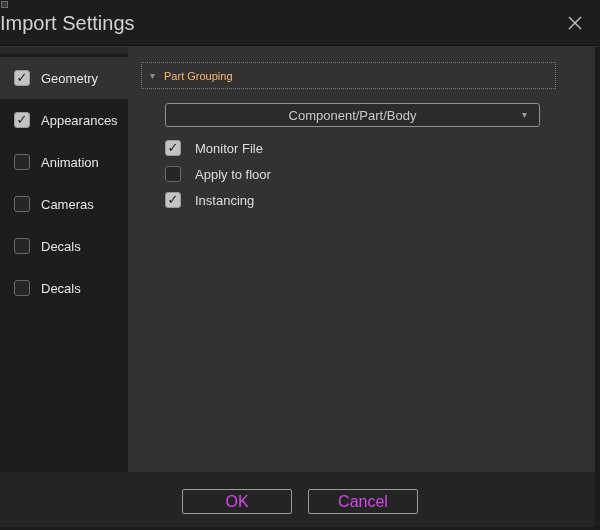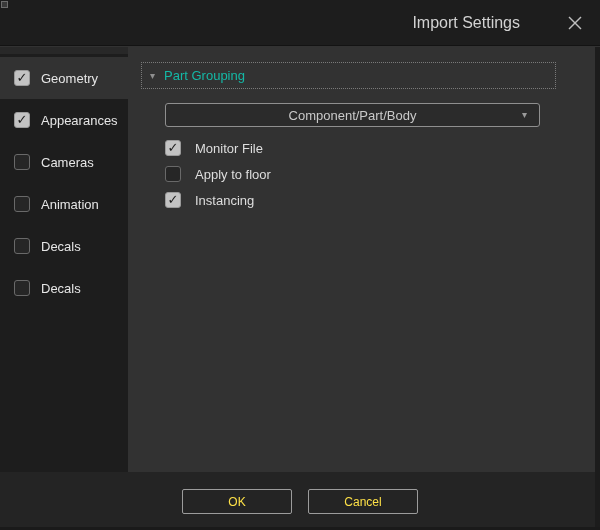--- a/index.html
+++ b/index.html
@@ -15,22 +15,22 @@
   .titlebar {
     position:absolute; left:0; top:0; width:600px; height:46px;
     background:#1d1d1d; border-bottom:1px solid #131313;
   }
   .app-icon {
     position:absolute; left:1px; top:1px; width:7px; height:7px;
     border:1px solid #6d6d6d; background:#3a3a3a;
   }
   .win-title {
     position:absolute; left:0; top:0; width:520px; height:46px;
-    line-height:46px; text-align:right;
-    font-size:16px; color:#d2d2d2;
+    line-height:46px; text-align:left;
+    font-size:20px; color:#d2d2d2;
   }
   .close-btn {
     position:absolute; right:16px; top:14px; width:18px; height:18px;
     display:flex; align-items:center; justify-content:center; cursor:default;
   }
 
   
   .sidebar {
     position:absolute; left:0; top:47px; width:128px; height:425px;
     background:#1d1d1d;
@@ -66,21 +66,21 @@
   .main {
     position:absolute; left:128px; top:47px; width:467px; height:425px;
     background:#323232;
   }
   .group-box {
     position:absolute; left:13px; top:15px; width:415px; height:27px;
     border:1px dotted #7a7a7a;
     display:flex; align-items:center; padding-left:8px; gap:9px;
   }
   .group-caret { color:#8f8f8f; font-size:10px; line-height:1; }
-  .group-title { color:#14b8a6; font-size:13px; }
+  .group-title { color:#fdba74; font-size:11px; }
 
   .dropdown {
     position:absolute; left:37px; top:56px; width:375px; height:24px;
     border:1px solid #8f8f8f; border-radius:3px; background:#2b2b2b;
     display:flex; align-items:center; justify-content:center; cursor:default;text-align:right;
   }
   .dropdown-value { color:#c9c9c9; font-size:13px; }
   .dropdown-caret {
     position:absolute; right:12px; top:50%; transform:translateY(-50%);
     color:#9a9a9a; font-size:10px; line-height:1;
@@ -94,21 +94,21 @@
   .opt.disabled .opt-label { color:#565656; }
 
   
   .footer {
     position:absolute; left:0; top:472px; width:600px; height:58px;
     background:#242424;
   }
   .btn {
     position:absolute; top:17px; width:110px; height:25px;
     background:transparent; border:1px solid #9c9c9c; border-radius:2px;
-    color:#fde047; font-size:12px;
+    color:#d946ef; font-size:16px;
     font-family:"Liberation Sans","DejaVu Sans",sans-serif;
   }
   .btn-ok { left:182px; }
   .btn-cancel { left:308px; }
 
   
   .right-edge {
     position:absolute; left:595px; top:47px; width:5px; height:483px;
     background:#1c1c1c;
   }
@@ -146,28 +146,28 @@
       <span class="cb checked">
         <span class="tick">✓</span>
       </span>
       <span class="side-label">Appearances</span>
     </div>
 
     <div class="side-item">
       <span class="cb">
         
       </span>
+      <span class="side-label">Animation</span>
+    </div>
+
+    <div class="side-item">
+      <span class="cb">
+        
+      </span>
       <span class="side-label">Cameras</span>
-    </div>
-
-    <div class="side-item">
-      <span class="cb">
-        
-      </span>
-      <span class="side-label">Animation</span>
     </div>
 
     <div class="side-item">
       <span class="cb">
         
       </span>
       <span class="side-label">Decals</span>
     </div>
 
     <div class="side-item">

